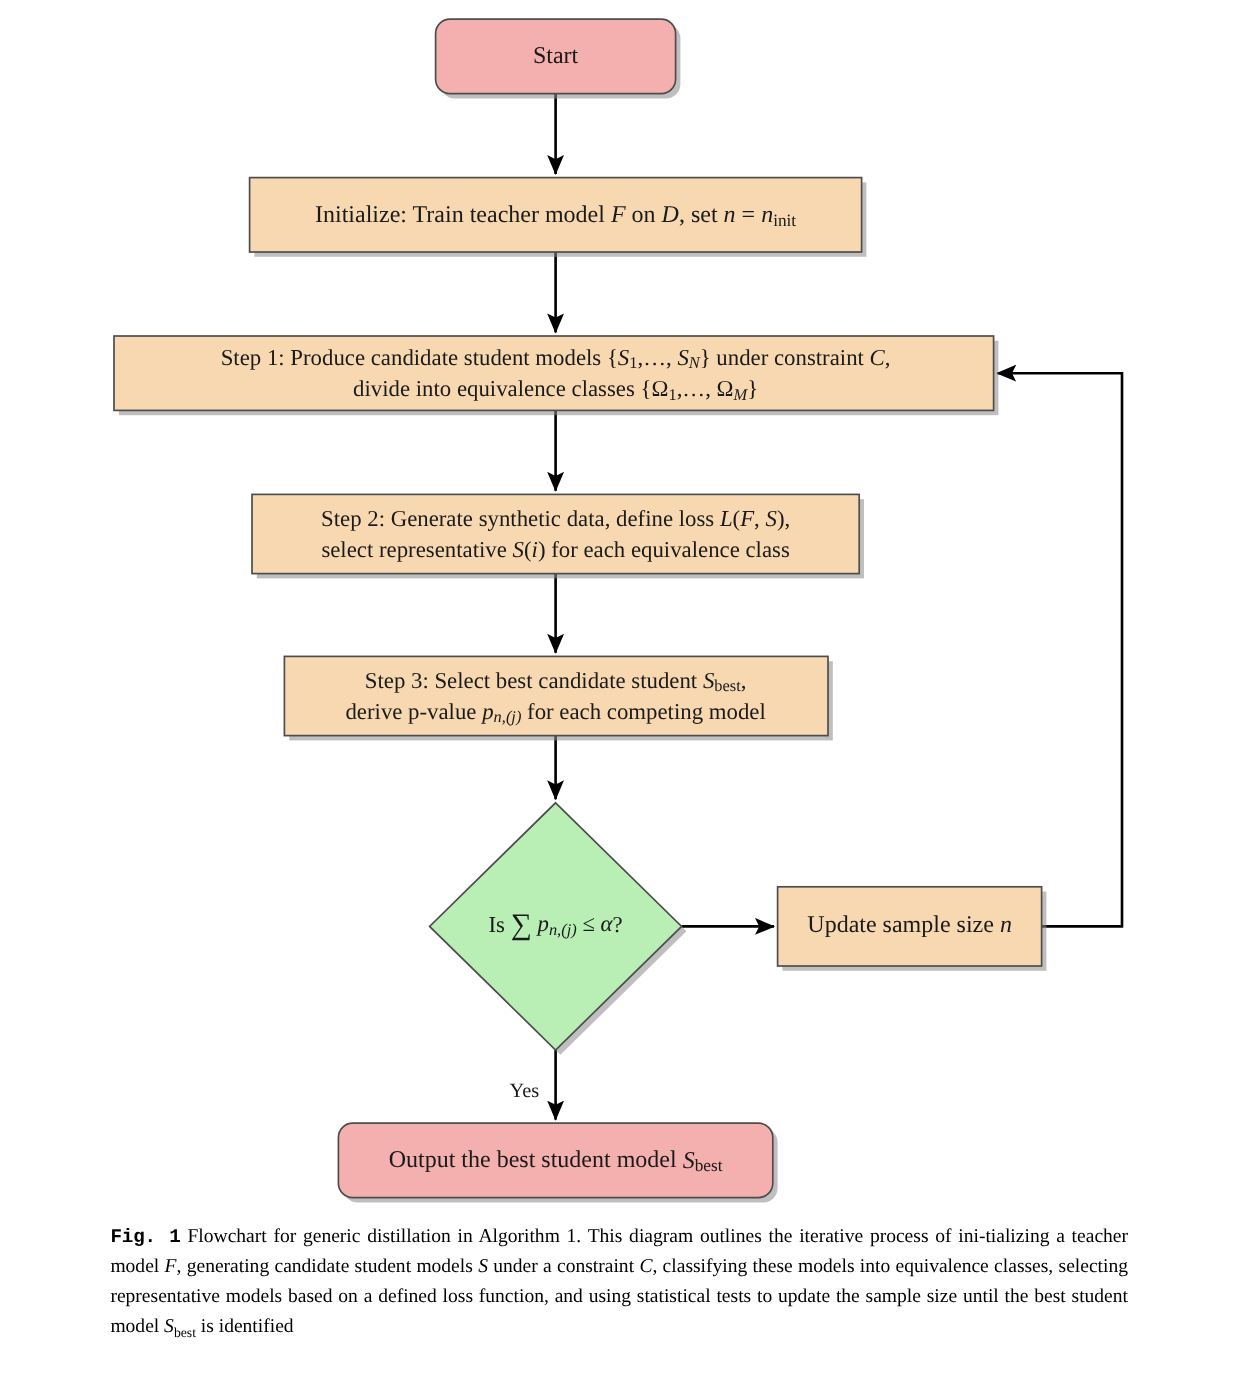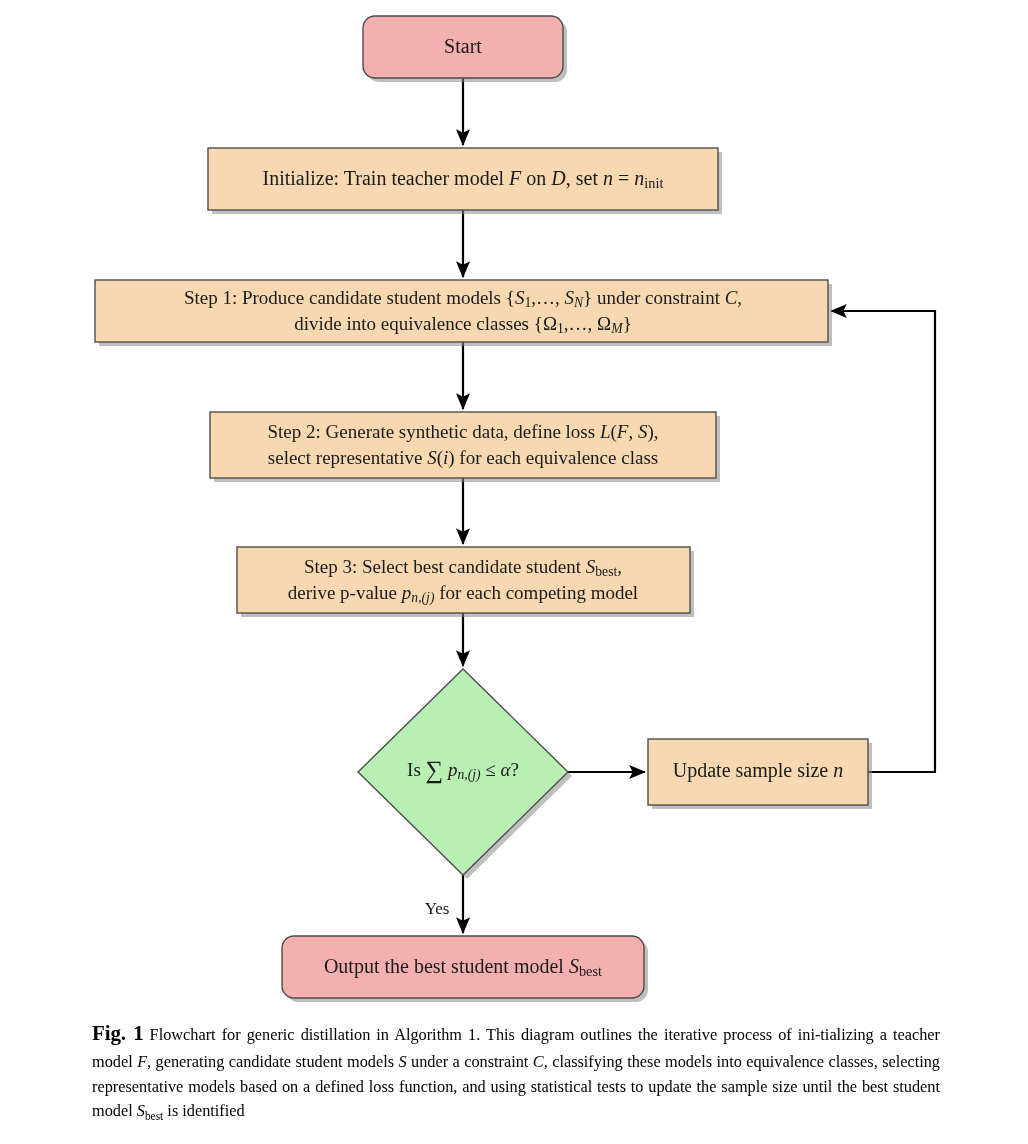--- a/index.html
+++ b/index.html
@@ -63,23 +63,23 @@
     left: 92px;
     top: 1018px;
     width: 848px;
     font-family: "Liberation Serif", "DejaVu Serif", serif;
     font-size: 16.3px;
     line-height: 1.52;
     color: #000000;
     text-align: justify;
   }
   #caption .fig-label {
-    font-family: Liberation Serif, serif;
+    font-family: Liberation Mono, monospace;
     font-weight: bold;
-    font-size: 21px;
+    font-size: 16px;
     letter-spacing: -0.1px;
   }
   #caption .mi { font-style: italic; }
   #caption .sub { font-size: 0.7em; }
 </style>
 </head>
 <body>
 
 <div id="flowchart-area">
   <svg id="flow-svg" viewBox="0 0 1028 1010">

